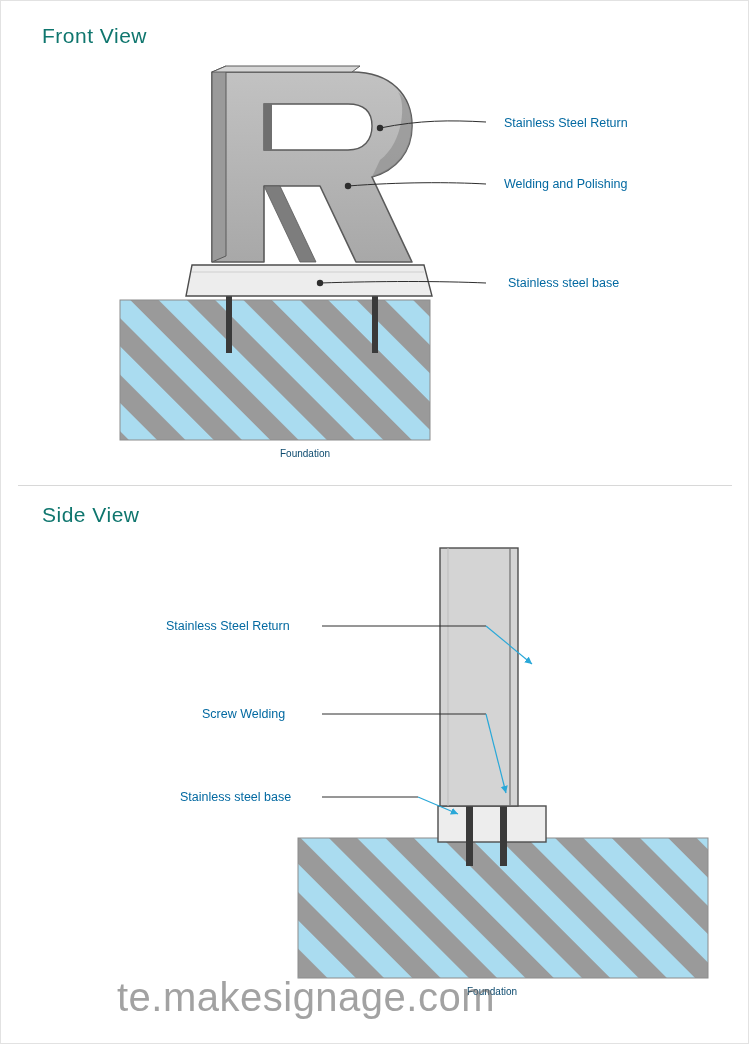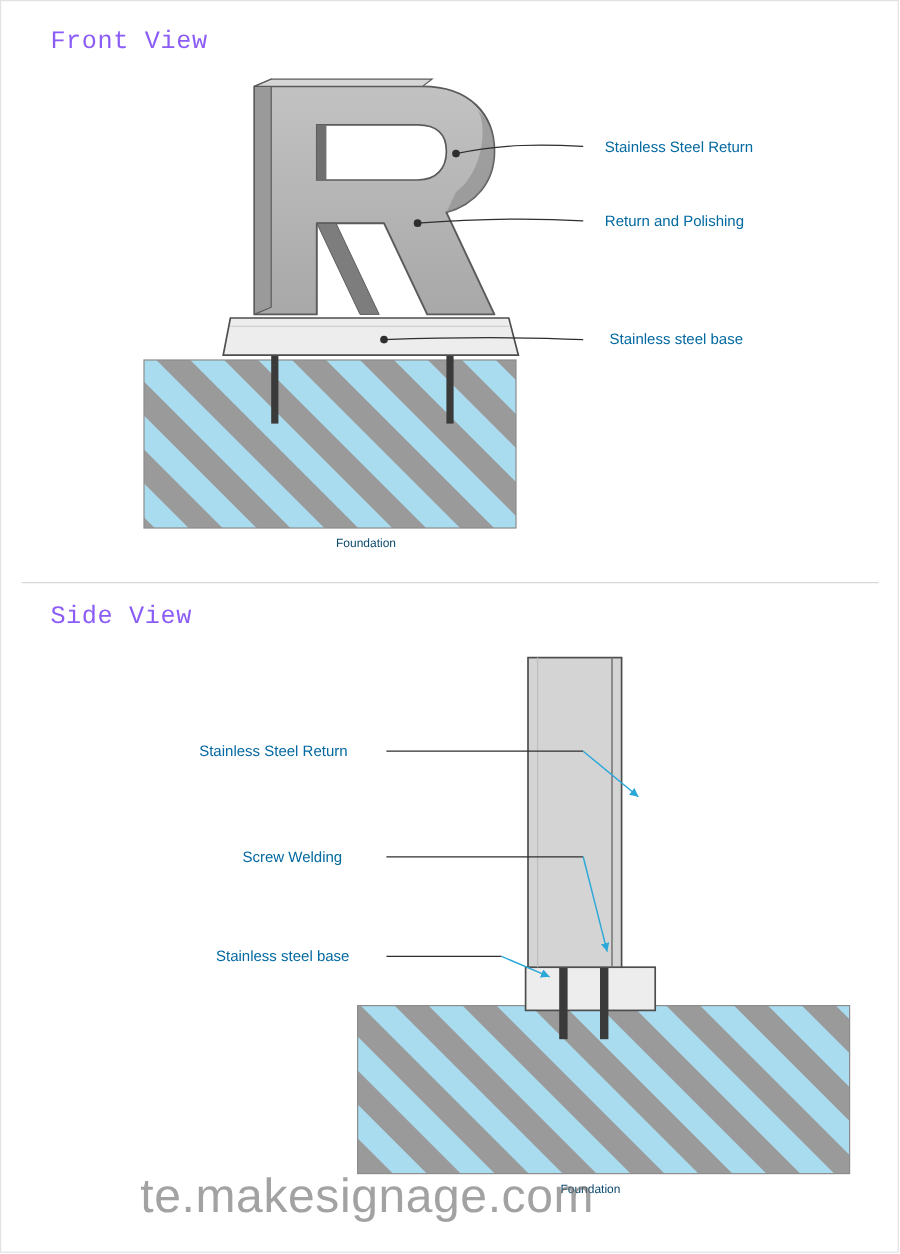--- a/index.html
+++ b/index.html
@@ -13,23 +13,23 @@
   #page {
     position: relative;
     width: 750px;
     height: 1045px;
     background: #ffffff;
     overflow: hidden;
   }
   .view-title {
     position: absolute;
     font-size: 21px;
-    color: #8b5cf6;
+    color: #0f766e;
     letter-spacing: 0.5px;
-    font-family: Liberation Mono, monospace;
+    font-family: Liberation Sans, sans-serif;
   }
   #front-title { left: 42px; top: 24px; }
   #side-title  { left: 42px; top: 503px; text-align: right; }
 
   .callout-label {
     position: absolute;
     font-size: 12.5px;
     color: #0369a1;
     white-space: nowrap;
   }
@@ -181,21 +181,21 @@
     </g>
 
     <g stroke="#2aa8d8" stroke-width="1.2" fill="none">
       <path d="M486,626 L532,664" marker-end="url(#arrowBlue)"></path>
       <path d="M486,714 L506,793" marker-end="url(#arrowBlue)"></path>
       <path d="M418,797 L458,814" marker-end="url(#arrowBlue)"></path>
     </g>
   </svg>
 
   <div class="callout-label" style="left:504px; top:116px;">Stainless Steel Return</div>
-  <div class="callout-label" style="left:504px; top:177px;">Return and Polishing</div>
+  <div class="callout-label" style="left:504px; top:177px;">Welding and Polishing</div>
   <div class="callout-label" style="left:508px; top:276px;">Stainless steel base</div>
   <div class="foundation-label" style="left:280px; top:448px;">Foundation</div>
 
   <div class="callout-label" style="left:166px; top:619px;">Stainless Steel Return</div>
   <div class="callout-label" style="left:202px; top:707px;">Screw Welding</div>
   <div class="callout-label" style="left:180px; top:790px;">Stainless steel base</div>
   <div class="foundation-label" style="left:467px; top:986px;">Foundation</div>
 
   <div id="watermark">te.makesignage.com</div>
 

